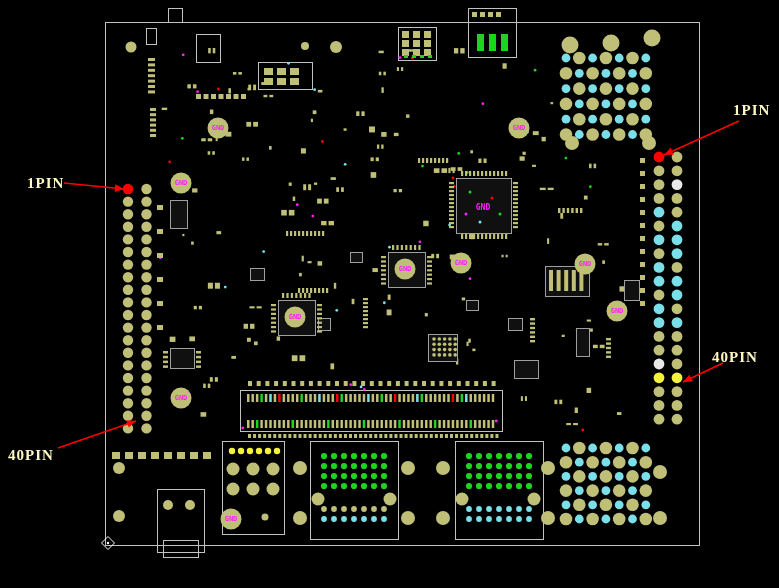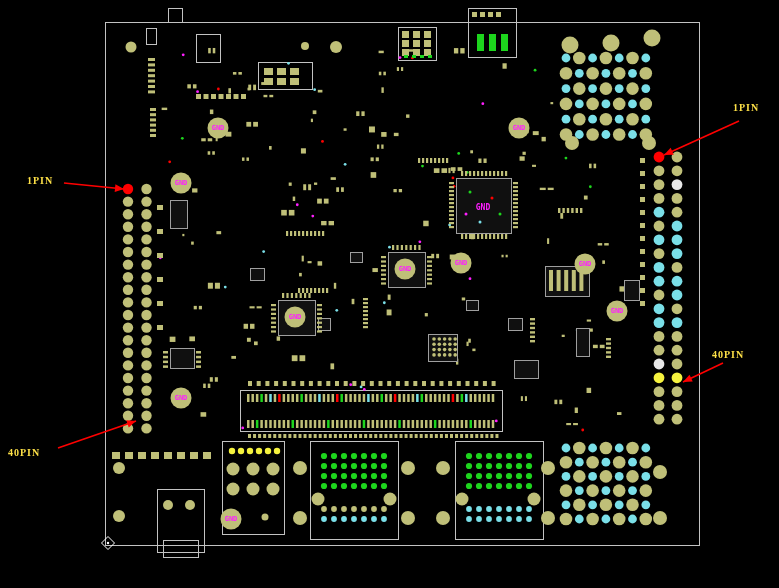--- a/index.html
+++ b/index.html
@@ -1,18 +1,18 @@
 <!DOCTYPE html>
 <html><head>
 <meta charset="utf-8">
 <style>
   html,body{margin:0;padding:0;background:#000;}
   .stage{position:relative;width:779px;height:588px;background:#000;overflow:hidden;font-family:"DejaVu Sans",sans-serif;}
   .stage svg{position:absolute;left:0;top:0;}
-  .ann{position:absolute;color:#fde047;font-family:"Liberation Serif",serif;font-weight:bold;font-size:10px;letter-spacing:1px;white-space:nowrap;}
+  .ann{position:absolute;color:#fef9c3;font-family:"Liberation Serif",serif;font-weight:bold;font-size:15px;letter-spacing:1px;white-space:nowrap;}
   #ann-left-1pin{left:27px;top:175px;}
   #ann-left-40pin{left:8px;top:447px;}
   #ann-right-1pin{left:733px;top:102px;}
   #ann-right-40pin{left:712px;top:349px;}
 </style>
 </head>
 <body>
 
 <div class="stage">
   <svg id="board-svg" width="779" height="588" viewBox="0 0 779 588">

